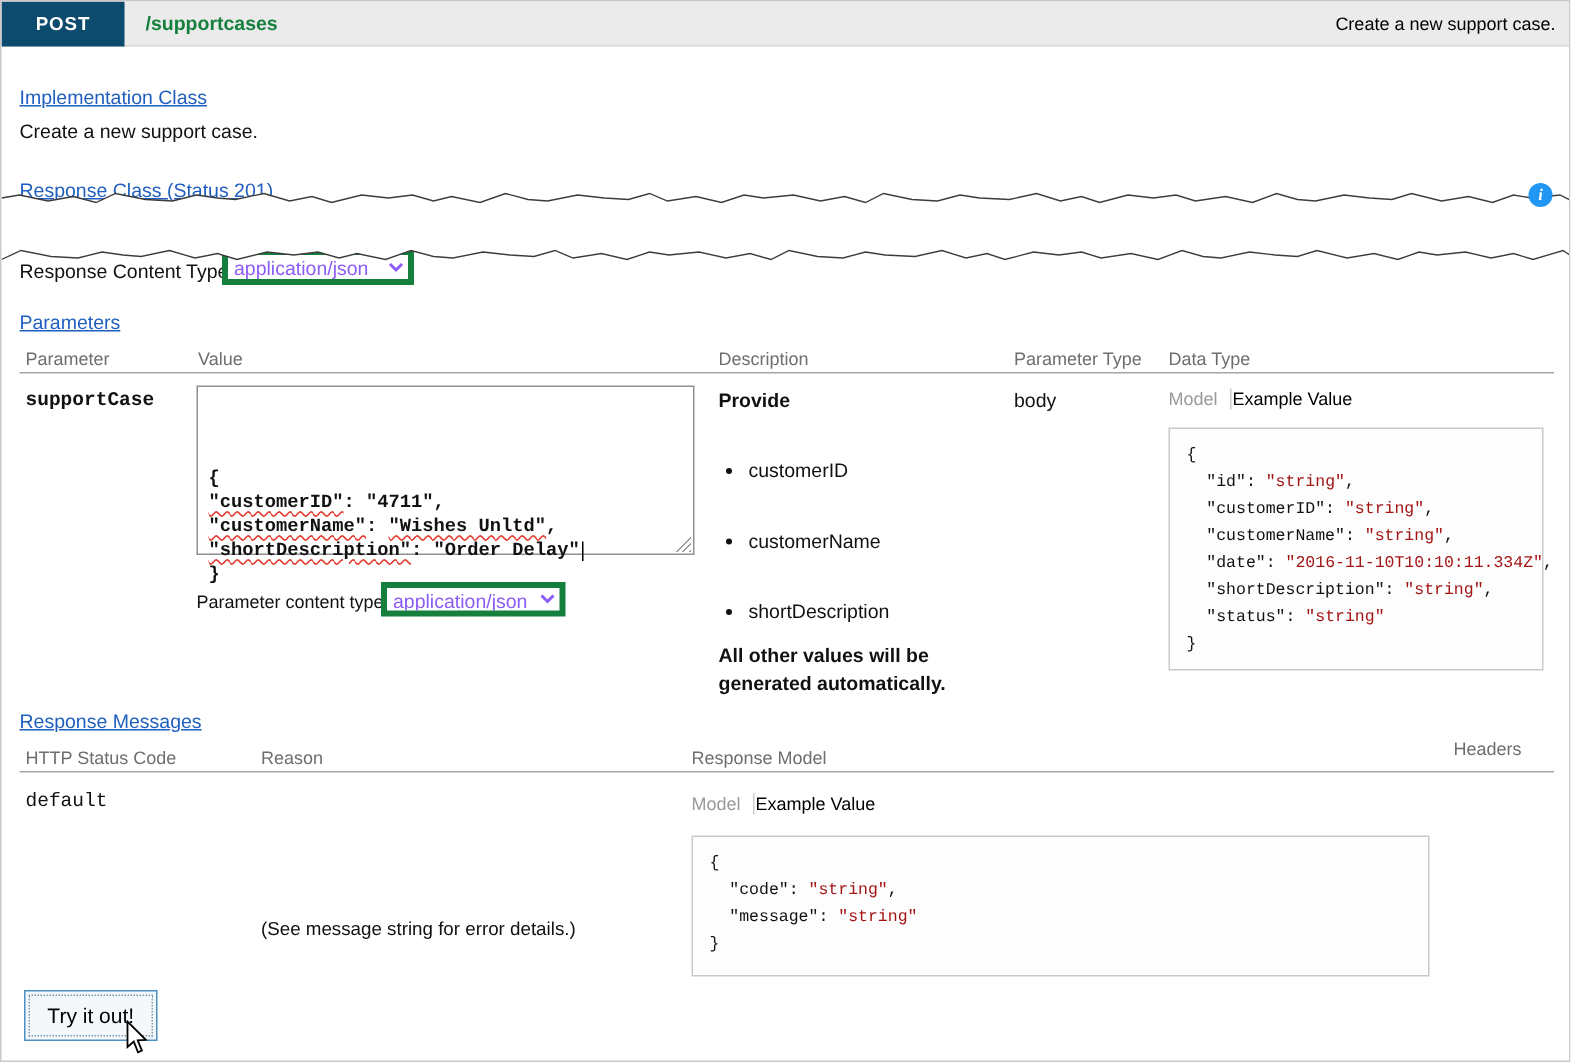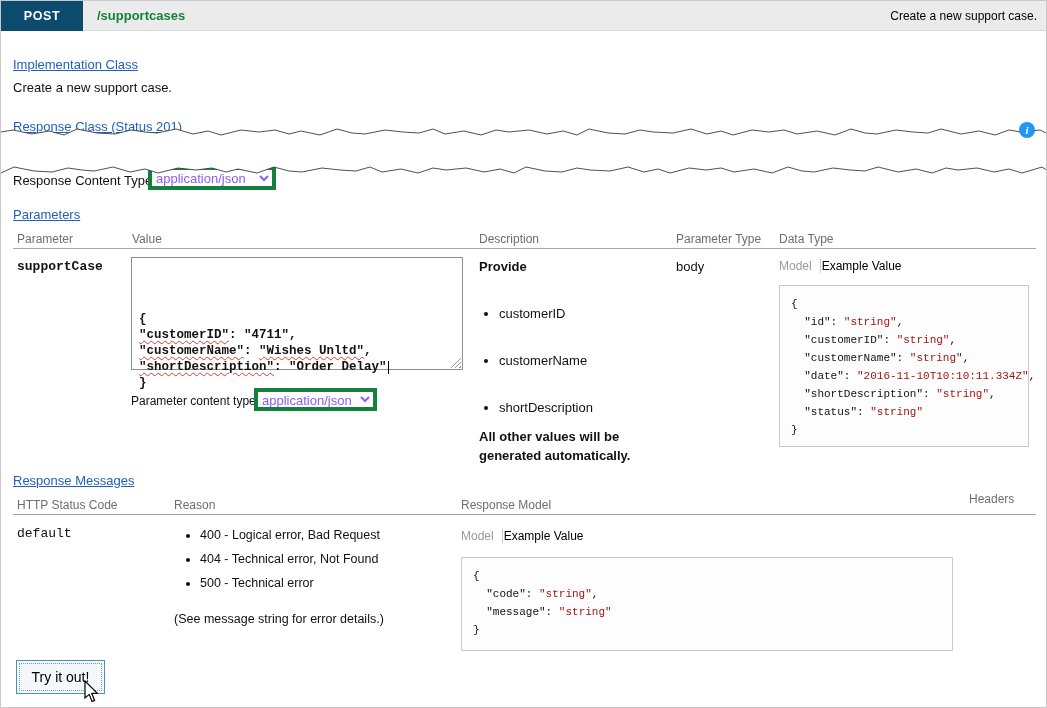--- a/index.html
+++ b/index.html
@@ -143,25 +143,20 @@
   <div class="link-title" style="left:12px;top:472px;">Response Messages</div>
 
   <div class="col-head" style="left:16px;top:497px;">HTTP Status Code</div>
   <div class="col-head" style="left:173px;top:497px;">Reason</div>
   <div class="col-head" style="left:460px;top:497px;">Response Model</div>
   <div class="col-head" style="left:968px;top:475px;margin-top:16px;">Headers</div>
   <div class="rule" style="left:12px;top:513px;width:1023px;"></div>
 
   <div class="status-name mono">default</div>
 
-  <ul class="reason-list">
-      <li>400 - Logical error, Bad Request</li>
-      <li>404 - Technical error, Not Found</li>
-      <li>500 - Technical error</li>
-    </ul>
   <div class="reason-note">(See message string for error details.)</div>
 
   <div class="tabs" style="left:460px;top:528px;">
     <span class="tab-model">Model</span><span class="tab-example">Example Value</span>
   </div>
   <div class="code-box" style="left:460px;top:556px;width:492px;height:94px;"><div><span>{</span></div><div><span>  "code": </span><span class="str">"string"</span><span>,</span></div><div><span>  "message": </span><span class="str">"string"</span></div><div><span>}</span></div></div>
 
   <button class="try-btn">Try it out!</button>
 
   <svg class="cursor-icon" width="17" height="24" viewBox="0 0 17 24">

